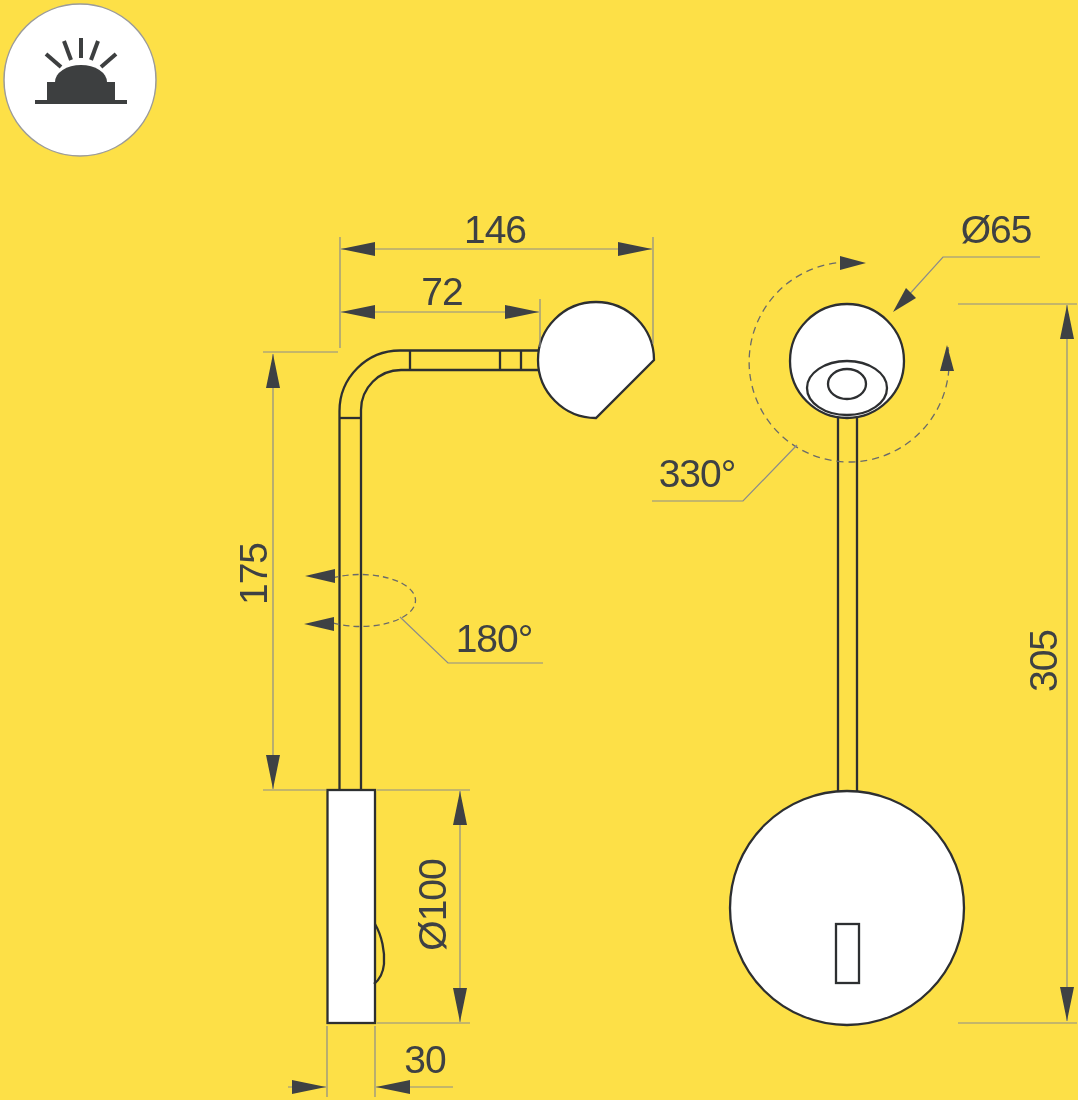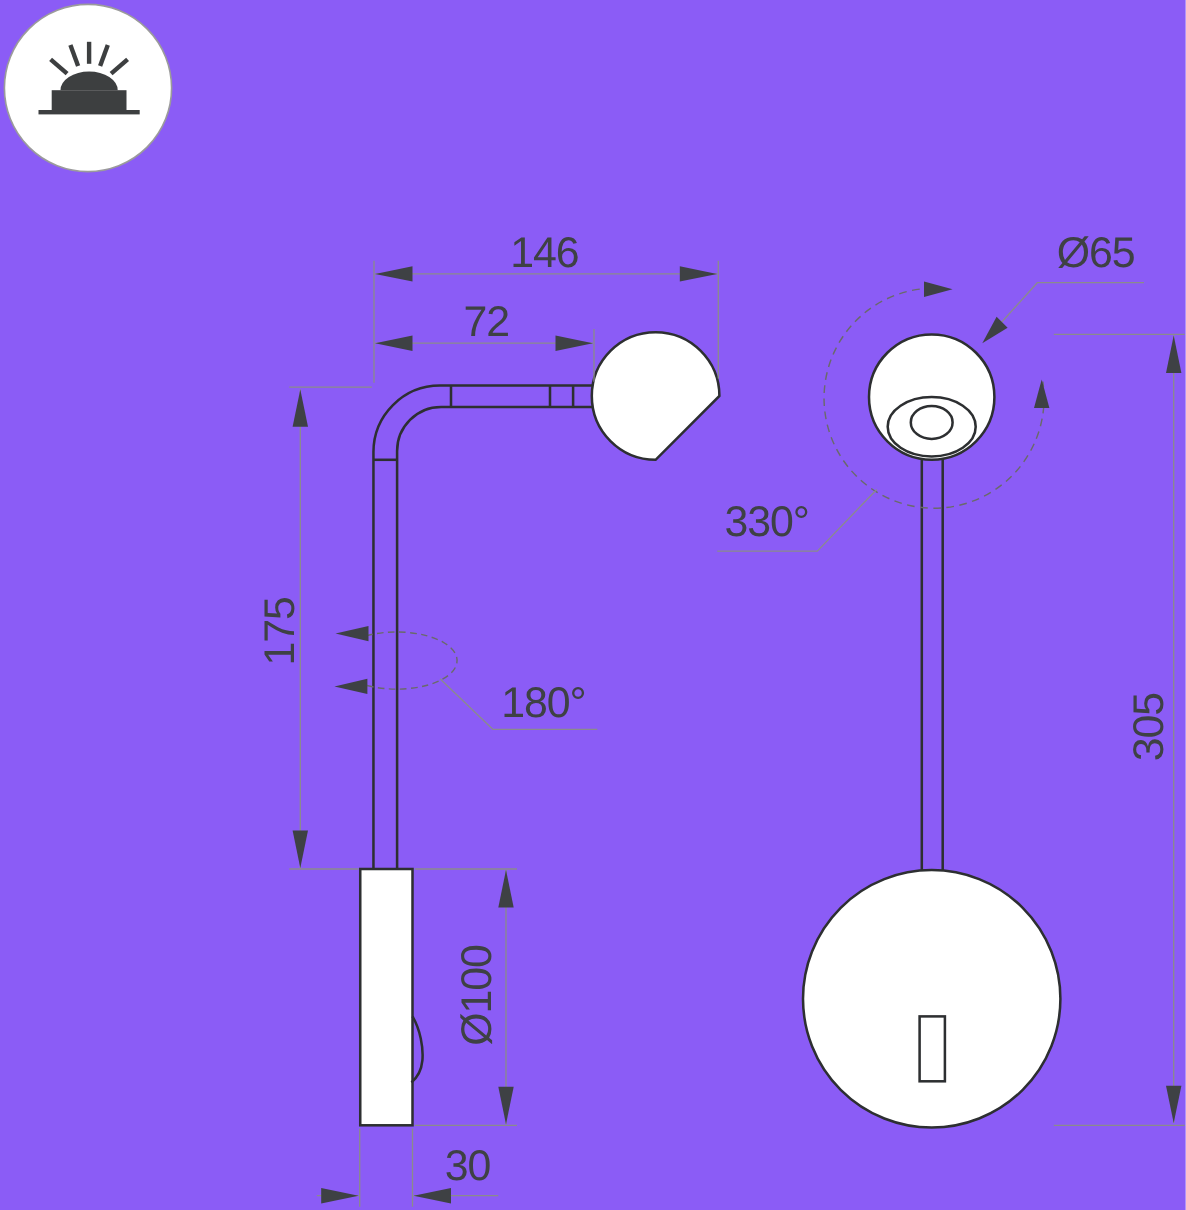--- a/index.html
+++ b/index.html
@@ -1,16 +1,16 @@
 <!DOCTYPE html>
 <html><head>
 <meta charset="utf-8">
 <style>
   html,body{margin:0;padding:0;background:#ffffff;}
-  .stage{position:relative;width:1078px;height:1100px;background:#8b5cf6;overflow:hidden;}
+  .stage{position:relative;width:1078px;height:1100px;background:#fde047;overflow:hidden;}
   svg{display:block;}
   text{font-family:"Liberation Sans", sans-serif;font-size:39px;fill:#3e4144;letter-spacing:-1px;}
   .obj{stroke:#2d2f31;stroke-width:2.3;fill:none;}
   .objw{stroke:#2d2f31;stroke-width:2.3;fill:#ffffff;}
   .dim{stroke:#8b8b8b;stroke-width:1.2;fill:none;}
   .dash{stroke:#6a6a6a;stroke-width:1.3;fill:none;stroke-dasharray:7 5;}
   .arr{fill:#3e4144;stroke:none;}
   .icon-fill{fill:#3d3f40;stroke:none;}
   .ray{stroke:#3d3f40;stroke-width:4;fill:none;}
 </style>

